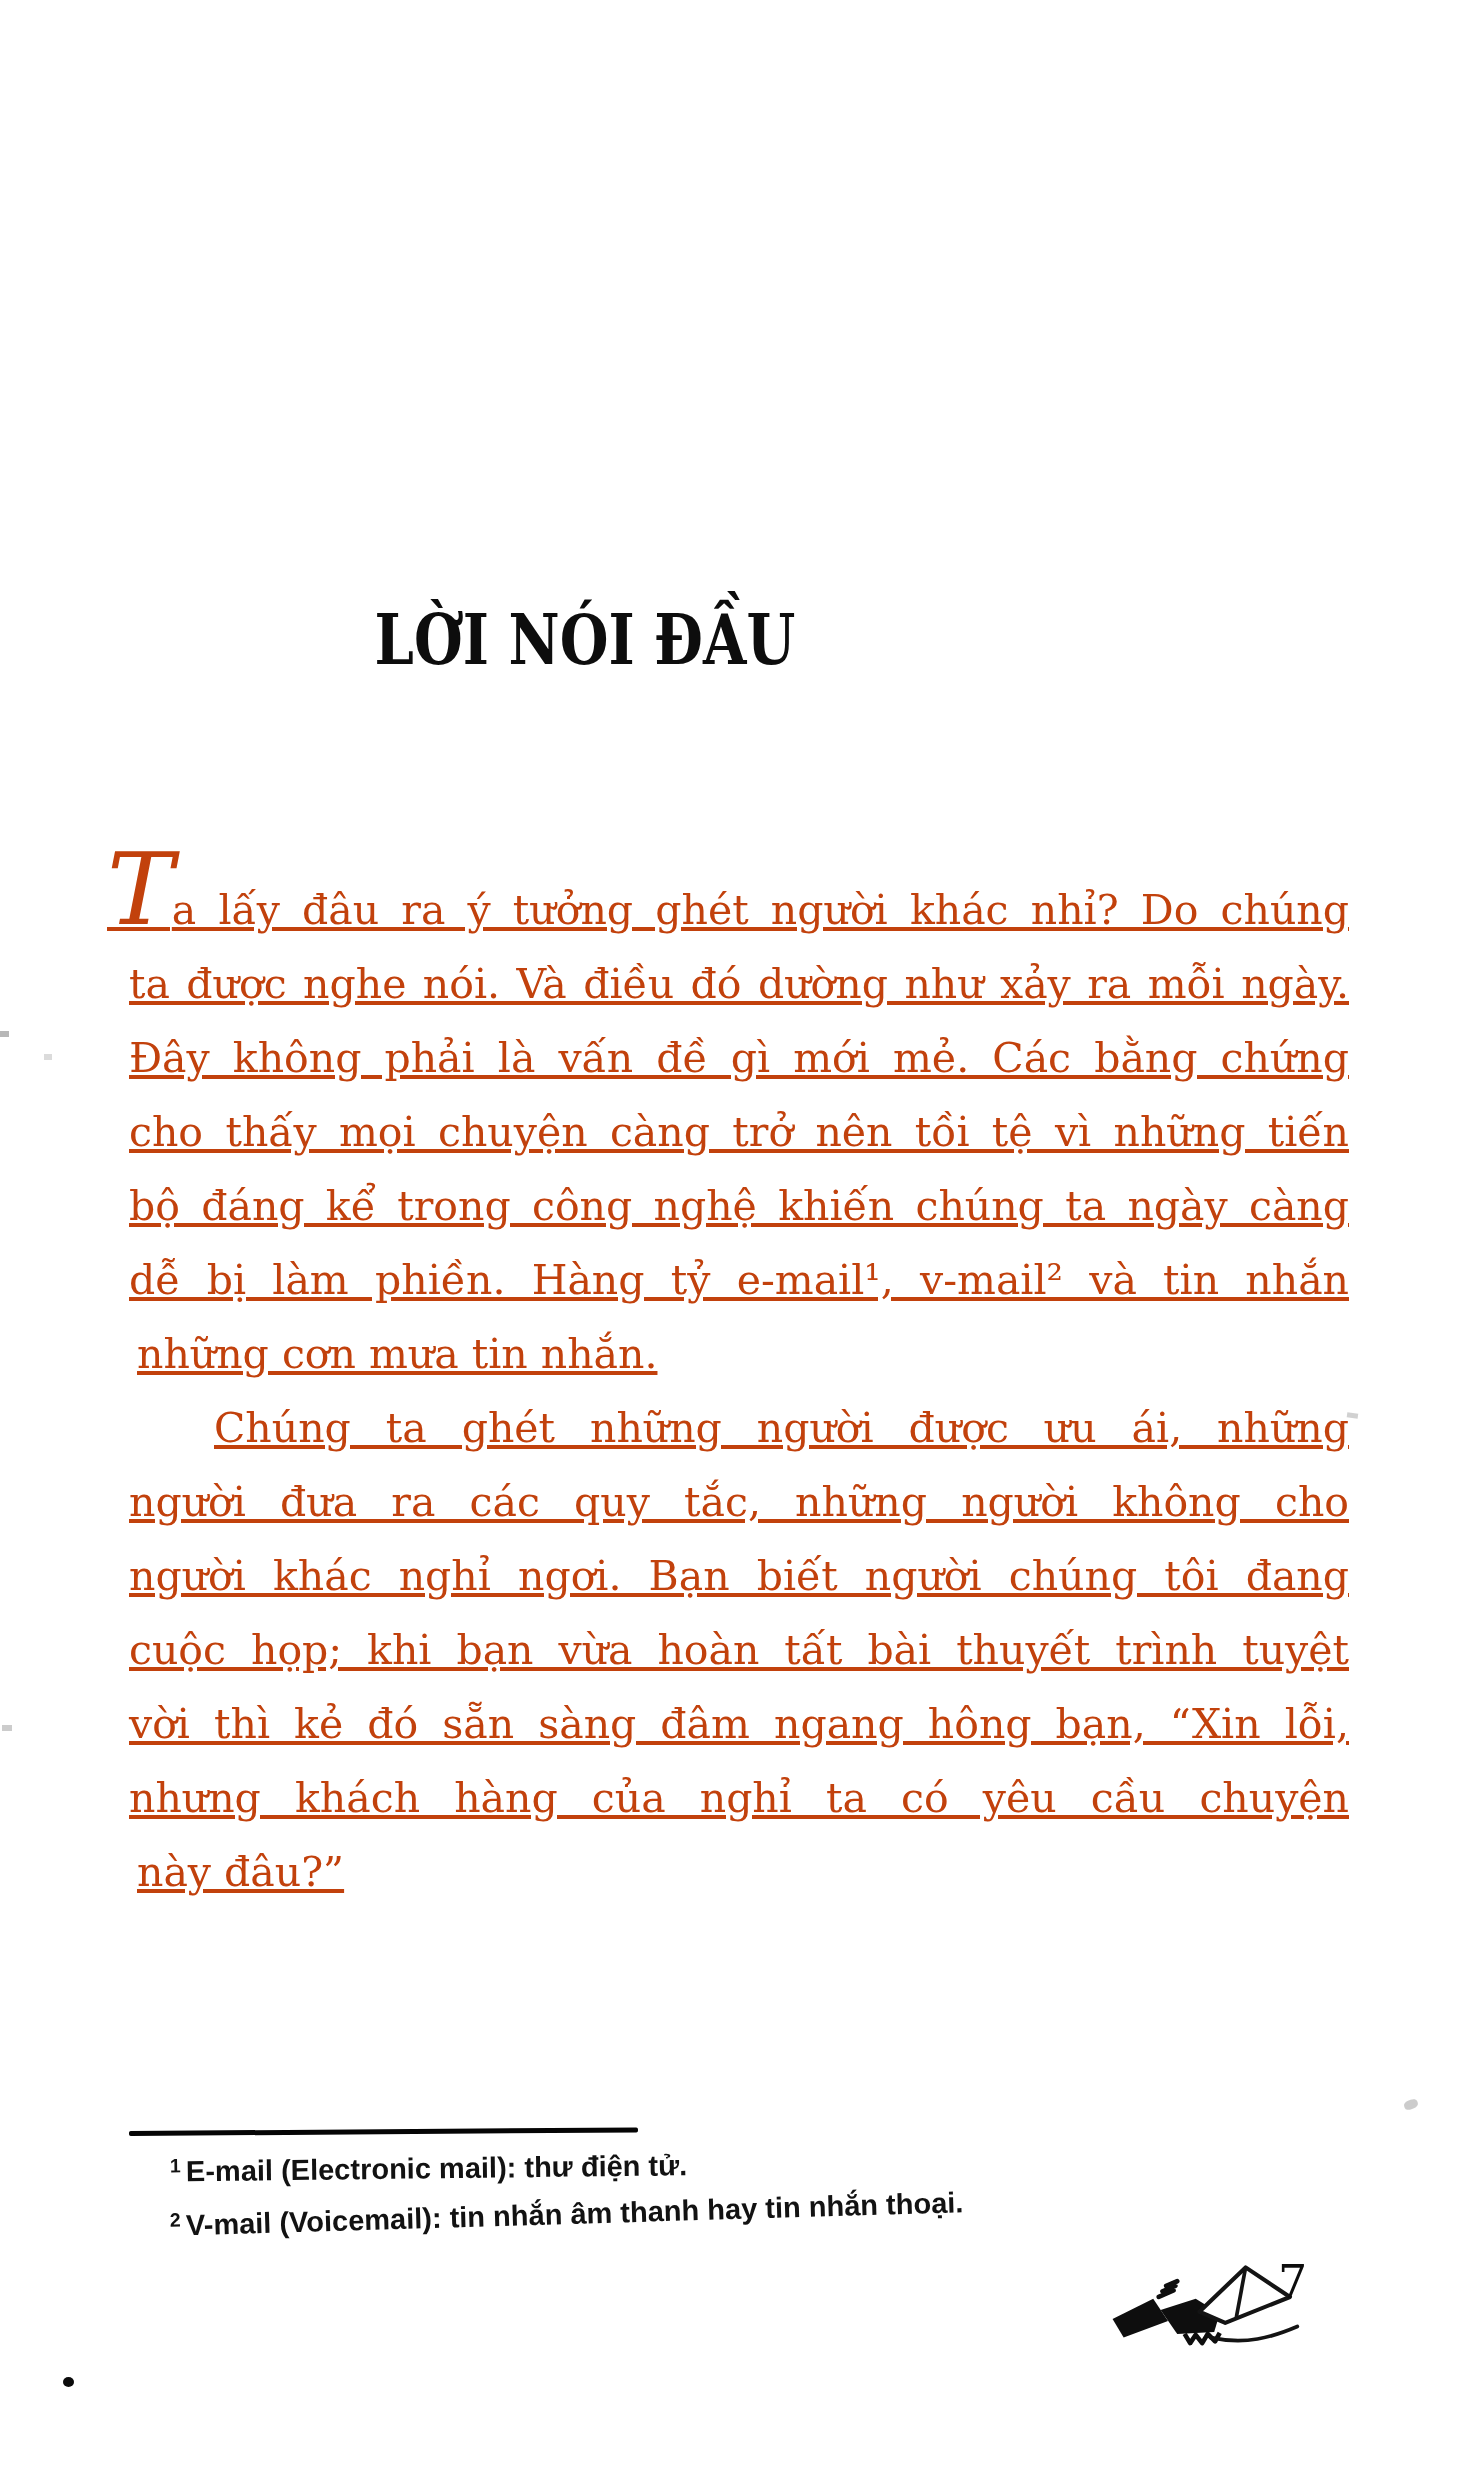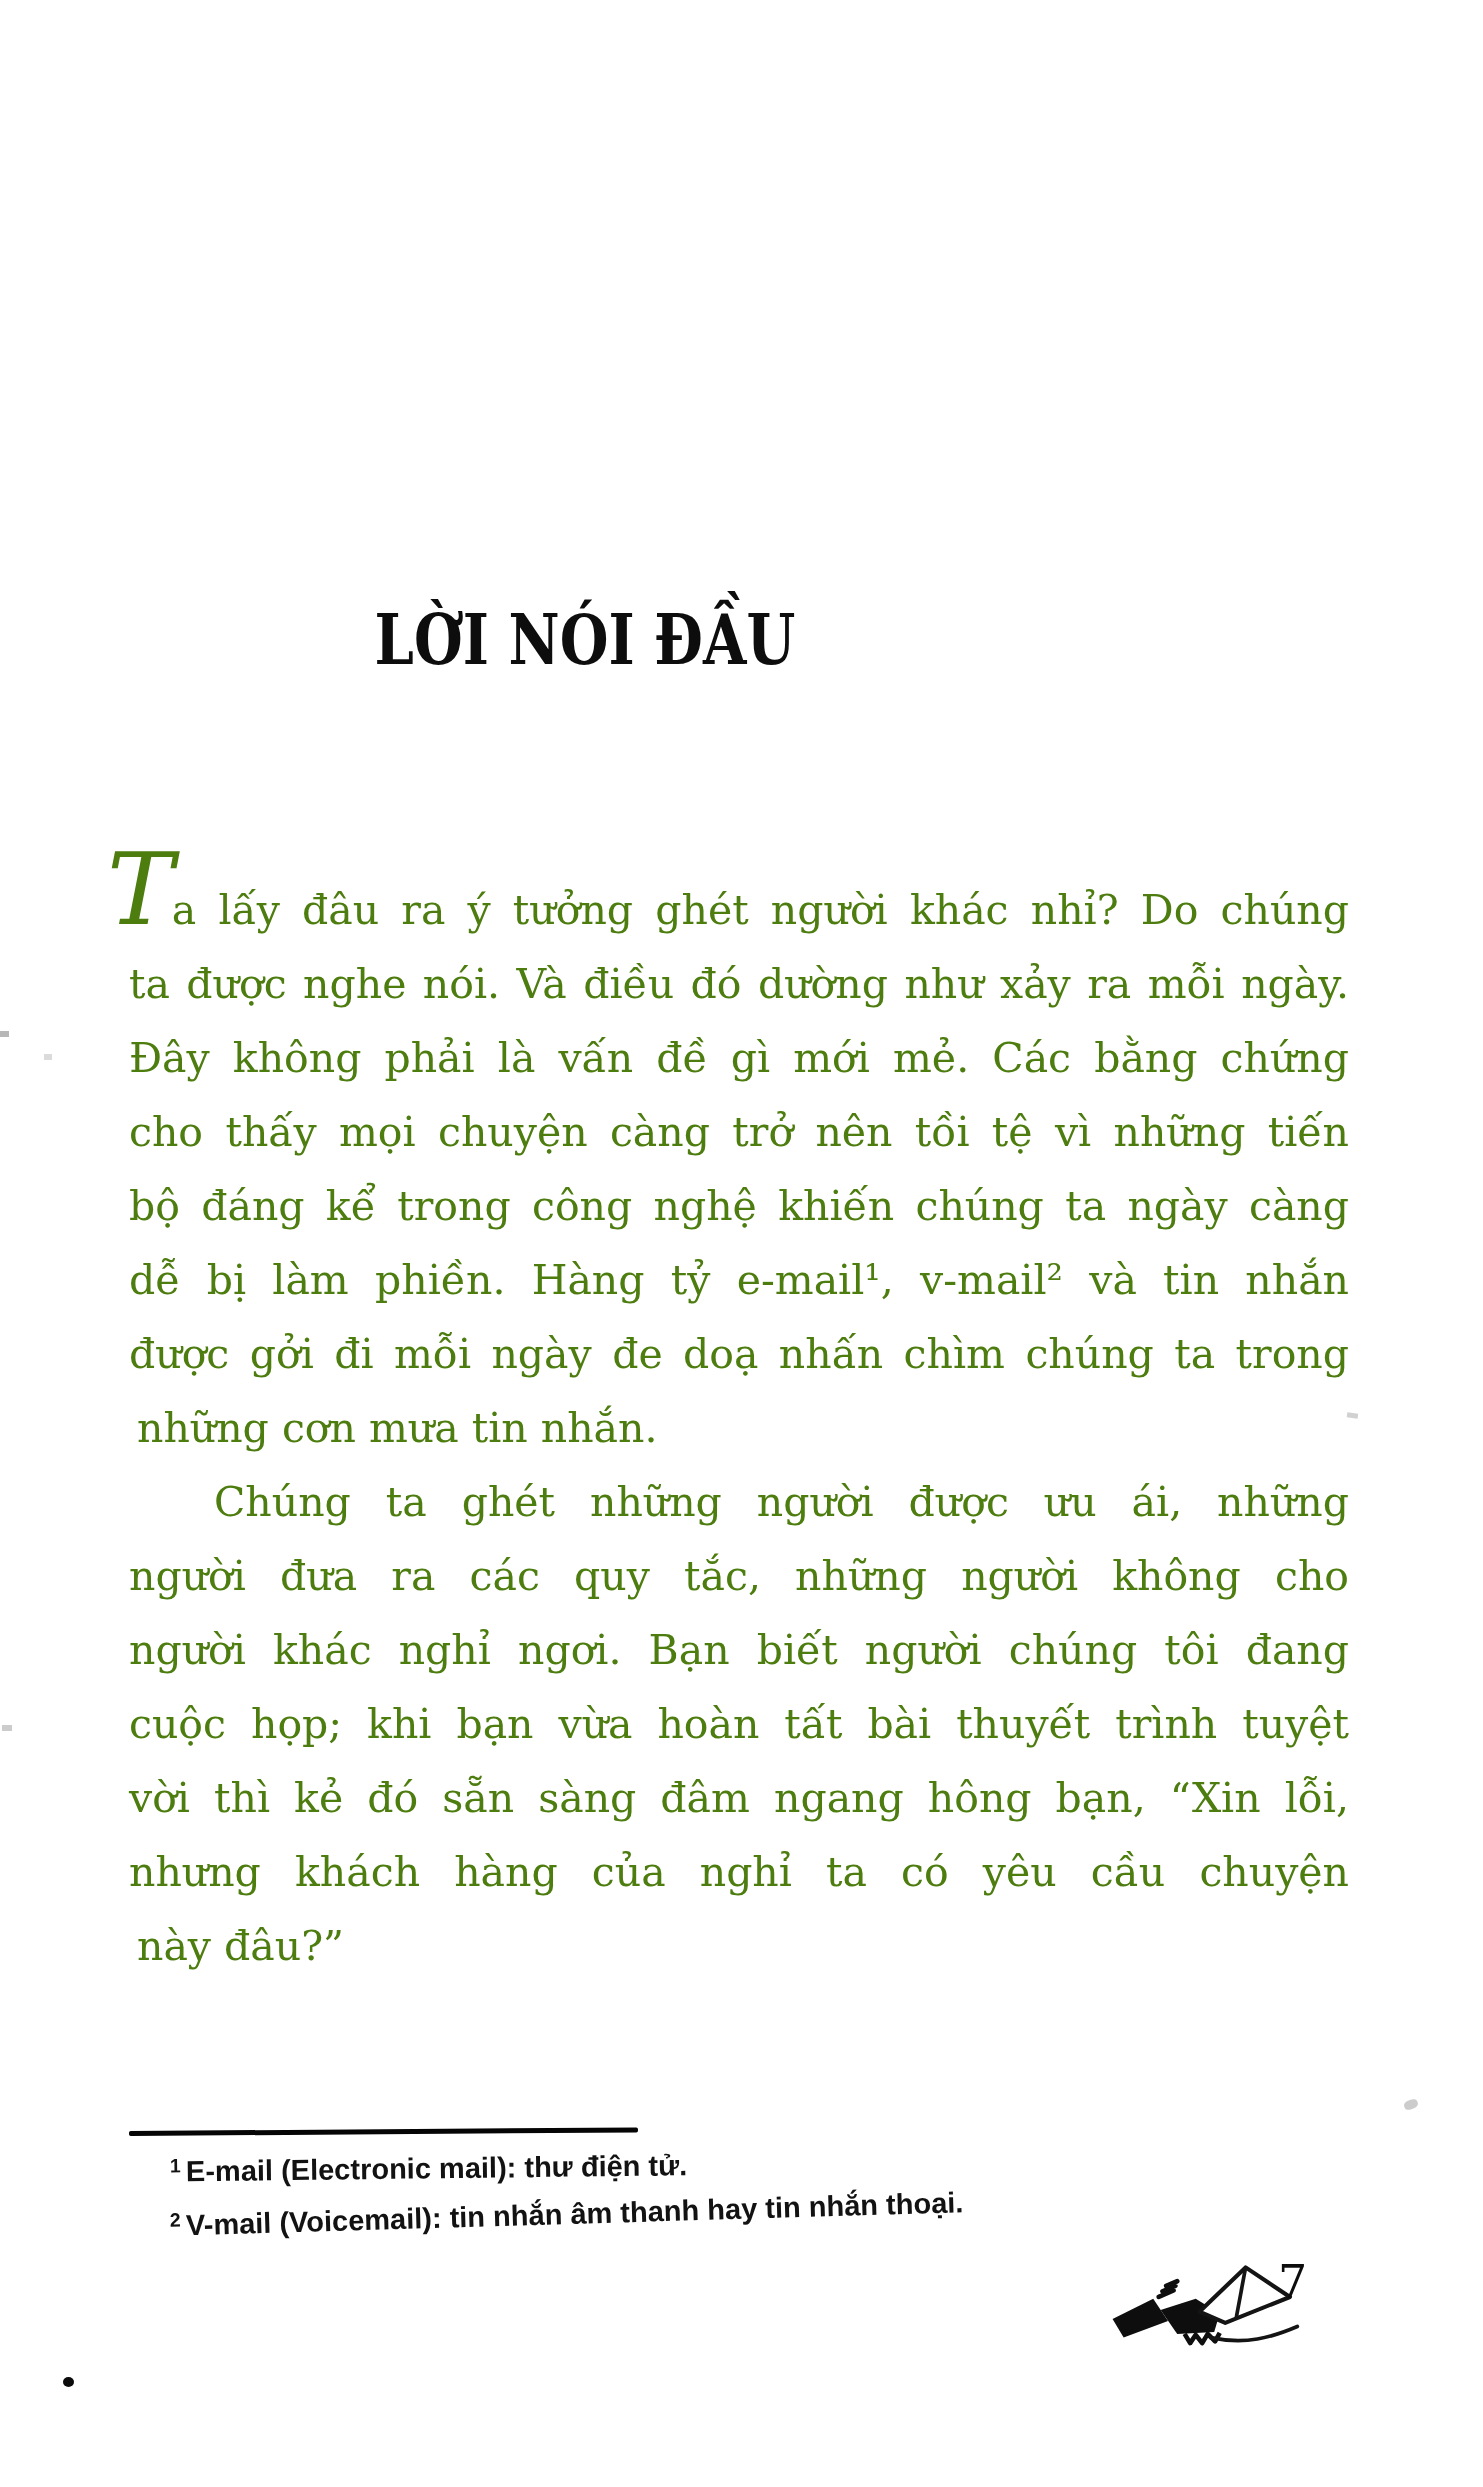--- a/index.html
+++ b/index.html
@@ -28,21 +28,22 @@
     transform: translateX(-37px) scaleX(0.80);
     transform-origin:center;
     white-space:nowrap;
   }
 
   
   .body-text {
     position:absolute; left:129px; top:873px; width:1220px;
     font-size:41px;
     line-height:74px;
-    color:#4d7c0f;
+    color:#c2410c;
+    text-decoration:underline;
   }
   .line {
     height:74px;
     text-align:justify;
     text-align-last:justify;
     white-space:nowrap;
   }
   .line.end { text-align-last:left;margin-left:8px; }
   .line.indent { padding-left:85px; }
   .dropcap {
@@ -105,21 +106,20 @@
   <h1>LỜI NÓI ĐẦU</h1>
 </div>
 
 <div class="body-text">
   <div class="line first"><span class="dropcap">T</span><span>a lấy đâu ra ý tưởng ghét người khác nhỉ? Do chúng</span></div>
   <div class="line">ta được nghe nói. Và điều đó dường như xảy ra mỗi ngày.</div>
   <div class="line">Đây không phải là vấn đề gì mới mẻ. Các bằng chứng</div>
   <div class="line">cho thấy mọi chuyện càng trở nên tồi tệ vì những tiến</div>
   <div class="line">bộ đáng kể trong công nghệ khiến chúng ta ngày càng</div>
   <div class="line">dễ bị làm phiền. Hàng tỷ e-mail¹, v-mail² và tin nhắn</div>
-  <div class="line">được gởi đi mỗi ngày đe doạ nhấn chìm chúng ta trong</div>
   <div class="line end">những cơn mưa tin nhắn.</div>
   <div class="line indent">Chúng ta ghét những người được ưu ái, những</div>
   <div class="line">người đưa ra các quy tắc, những người không cho</div>
   <div class="line">người khác nghỉ ngơi. Bạn biết người chúng tôi đang</div>
   <div class="line">cuộc họp; khi bạn vừa hoàn tất bài thuyết trình tuyệt</div>
   <div class="line">vời thì kẻ đó sẵn sàng đâm ngang hông bạn, “Xin lỗi,</div>
   <div class="line">nhưng khách hàng của nghỉ ta có yêu cầu chuyện</div>
   <div class="line end">này đâu?”</div>
 </div>
 

